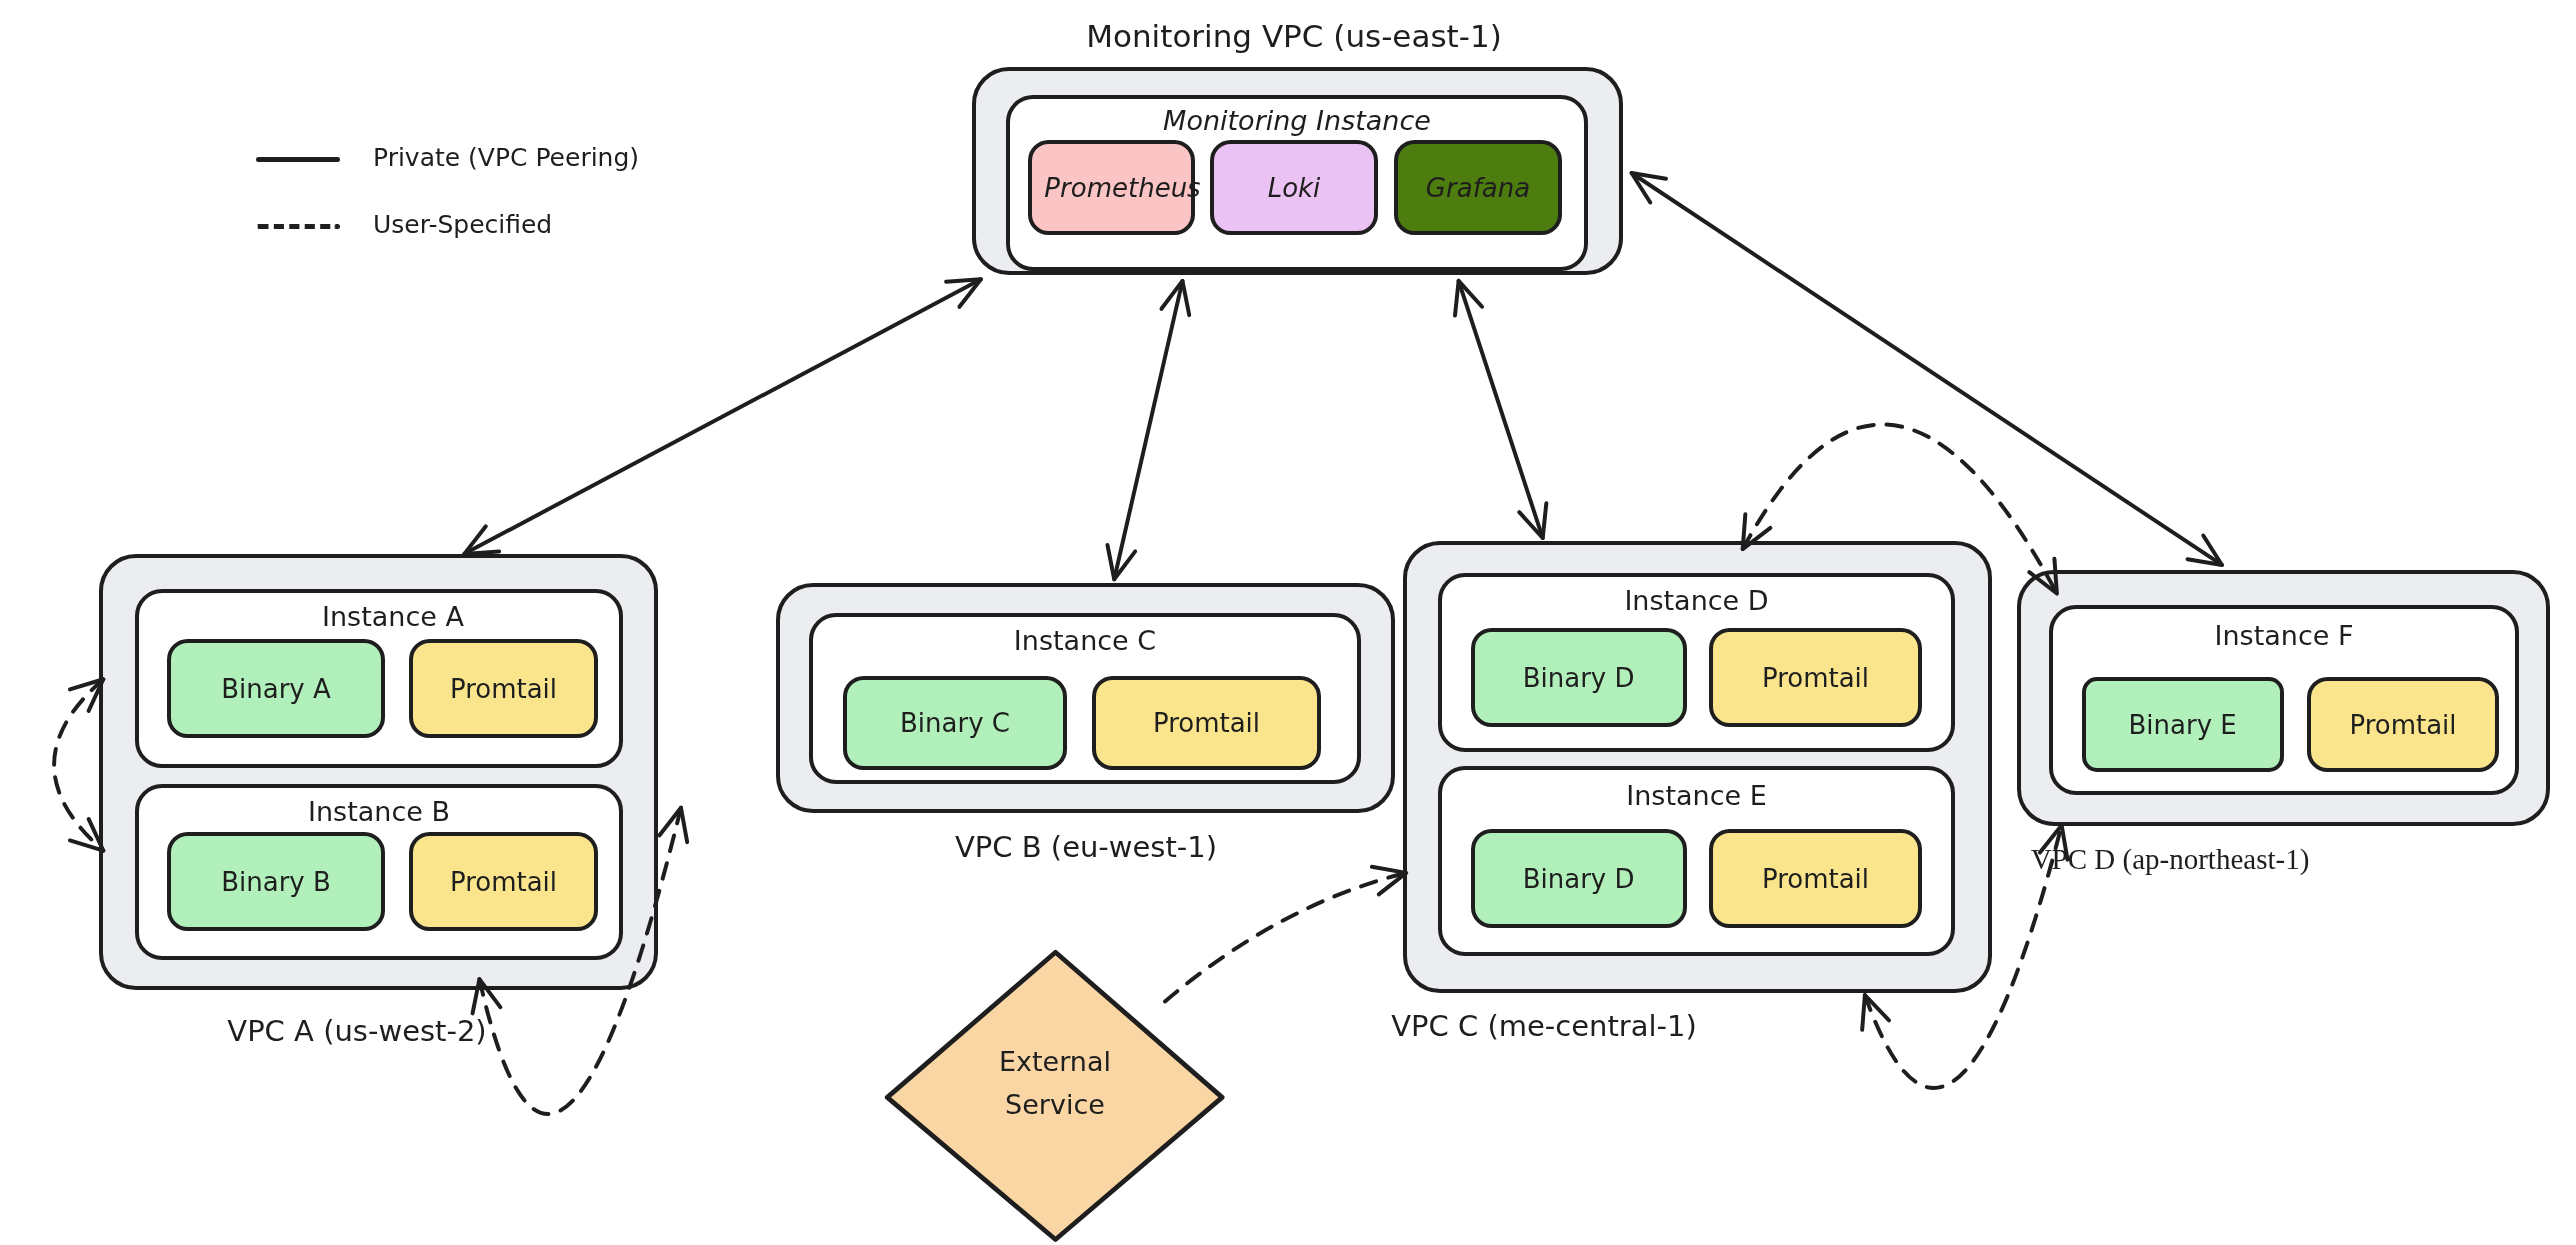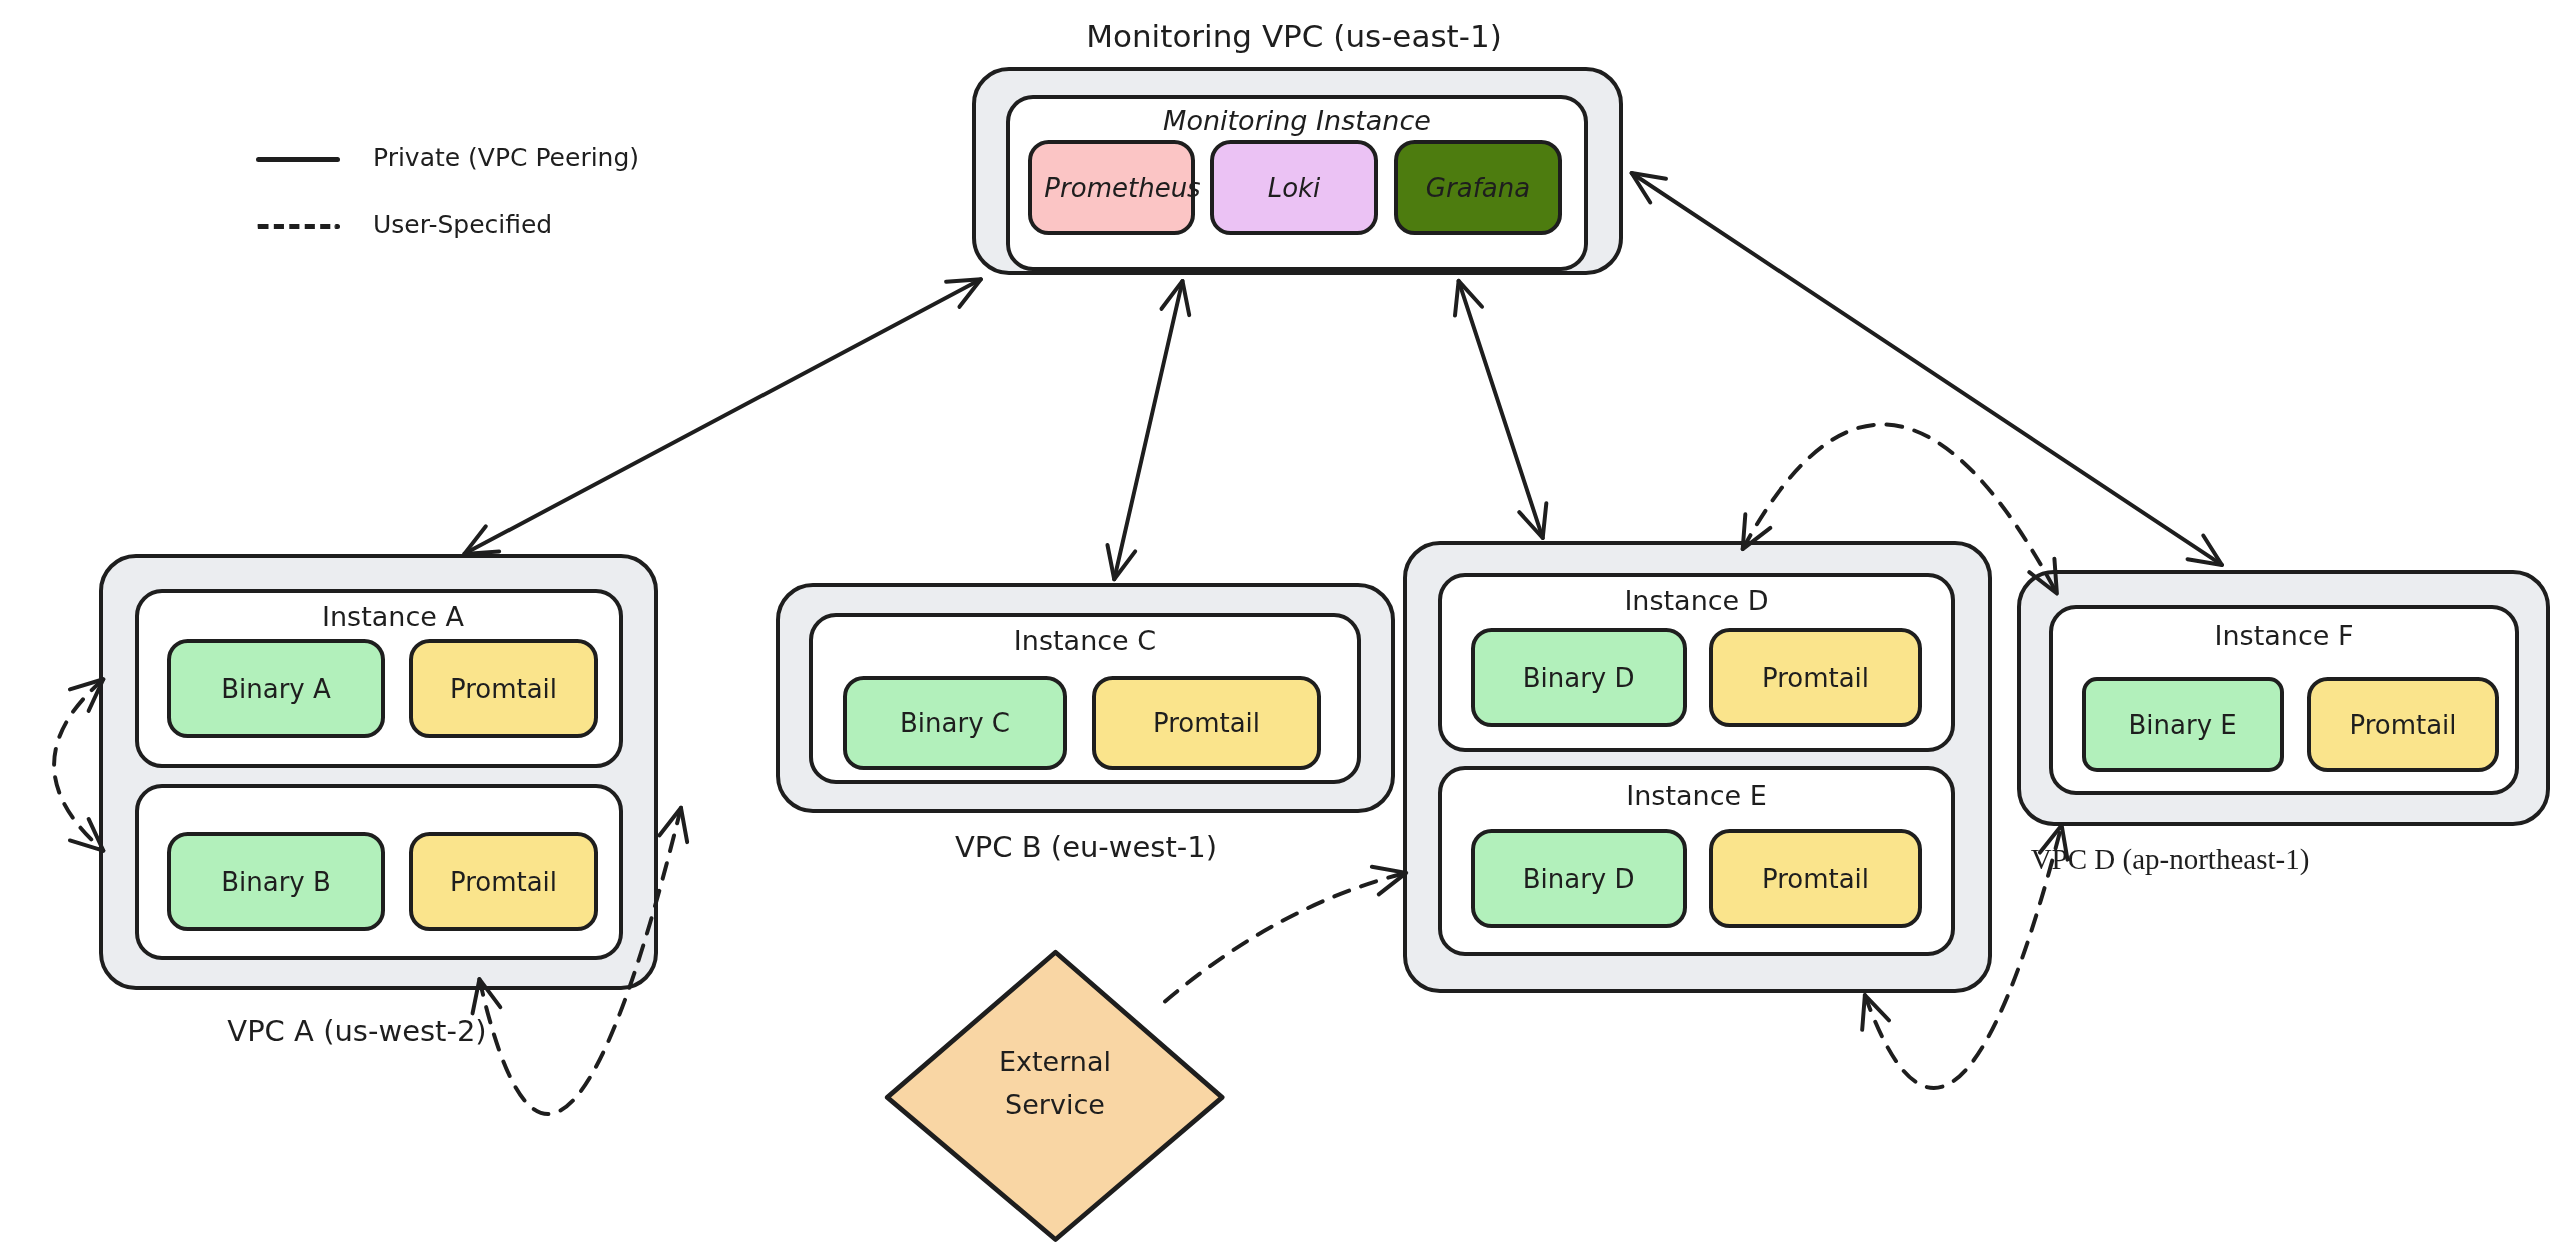--- a/index.html
+++ b/index.html
@@ -65,20 +65,21 @@
     <div class="chip" style="left: 384px; top: 41px; width: 168px; height: 95px; background-color: #4d7c0f;">Grafana</div>
   </div>
 
   <div class="vpc" style="left: 99px; top: 554px; width: 559px; height: 436px; background-color: rgb(235, 237, 240);"></div>
   <div class="instance" style="left:135px;top:589px;width:488px;height:179px;">
     <div class="ibox-title" style="top:8px;padding-left:28px;">Instance A</div>
     <div class="chip" style="left: 28px; top: 46px; width: 218px; height: 99px; background-color: rgb(178, 240, 187);">Binary A</div>
     <div class="chip" style="left: 270px; top: 46px; width: 189px; height: 99px; background-color: rgb(250, 228, 140);">Promtail</div>
   </div>
   <div class="instance" style="left:135px;top:784px;width:488px;height:176px;">
+    <div class="ibox-title" style="top:8px;">Instance B</div>
     <div class="chip" style="left: 28px; top: 44px; width: 218px; height: 99px; background-color: rgb(178, 240, 187);">Binary B</div>
     <div class="chip" style="left: 270px; top: 44px; width: 189px; height: 99px; background-color: rgb(250, 228, 140);">Promtail</div>
   </div>
   <div class="floating-label" style="left:119px;top:1014px;width:476px;">VPC A (us-west-2)</div>
 
   <div class="vpc" style="left: 776px; top: 583px; width: 619px; height: 230px; background-color: rgb(235, 237, 240);"></div>
   <div class="instance" style="left:809px;top:613px;width:552px;height:171px;">
     <div class="ibox-title" style="top:8px;">Instance C</div>
     <div class="chip" style="left: 30px; top: 59px; width: 224px; height: 94px; background-color: rgb(178, 240, 187);">Binary C</div>
     <div class="chip" style="left: 279px; top: 59px; width: 229px; height: 94px; background-color: rgb(250, 228, 140);">Promtail</div>
@@ -89,20 +90,21 @@
   <div class="instance" style="left:1438px;top:573px;width:517px;height:179px;">
     <div class="ibox-title" style="top:8px;">Instance D</div>
     <div class="chip" style="left: 28.6px; top: 51px; width: 216px; height: 99px; background-color: rgb(178, 240, 187);">Binary D</div>
     <div class="chip" style="left: 267px; top: 51px; width: 213px; height: 99px; background-color: rgb(250, 228, 140);">Promtail</div>
   </div>
   <div class="instance" style="left:1438px;top:766px;width:517px;height:190px;">
     <div class="ibox-title" style="top:9.5px;">Instance E</div>
     <div class="chip" style="left: 28.6px; top: 59px; width: 216px; height: 99px; background-color: rgb(178, 240, 187);">Binary D</div>
     <div class="chip" style="left: 267px; top: 59px; width: 213px; height: 99px; background-color: rgb(250, 228, 140);">Promtail</div>
   </div>
+  <div class="floating-label" style="left:1286px;top:1009px;width:516px;">VPC C (me-central-1)</div>
 
   <div class="vpc" style="left: 2017px; top: 570px; width: 533px; height: 256px; background-color: rgb(235, 237, 240);"></div>
   <div class="instance" style="left:2049px;top:605px;width:470px;height:190px;">
     <div class="ibox-title" style="top:11px;">Instance F</div>
     <div class="chip" style="left: 28.6px; top: 68px; width: 202px; height: 95px; background-color: rgb(178, 240, 187); border-radius: 15px;">Binary E</div>
     <div class="chip" style="left: 254px; top: 68px; width: 192px; height: 95px; background-color: rgb(250, 228, 140);">Promtail</div>
   </div>
   <div class="floating-label" style="left:1916px;top:843px;width:508px;font-family:Liberation Serif, serif;">VPC D (ap-northeast-1)</div>
 
   <svg id="connections-svg" width="2576" height="1245" viewBox="0 0 3246 1569">

